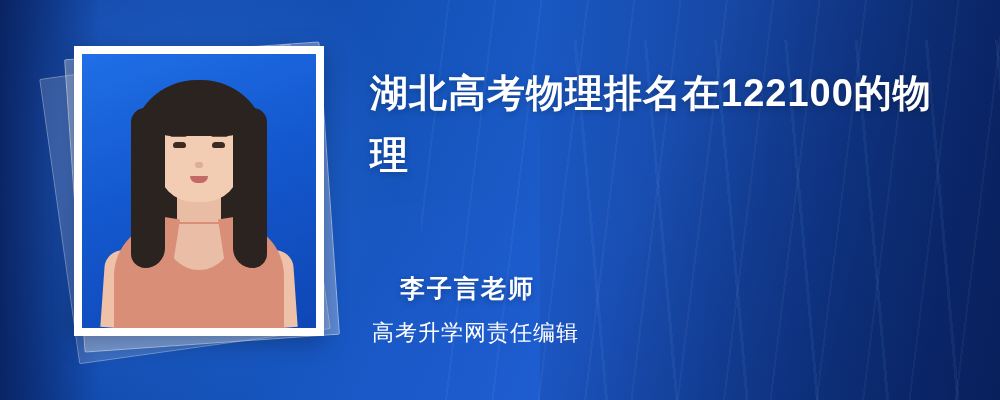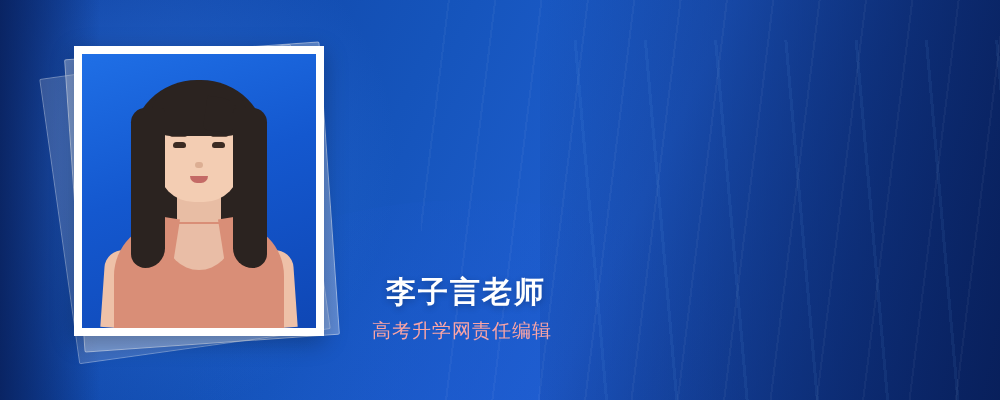--- a/index.html
+++ b/index.html
@@ -275,35 +275,35 @@
     color: #ffffff;
     font-size: 38px;
     line-height: 62px;
     font-weight: bold;
     letter-spacing: 1px;
     text-shadow: 0 2px 6px rgba(0,0,0,0.25);
     font-family: "Liberation Sans", sans-serif;
   }
   .author {
     position: absolute;
-    left: 386px;
+    left: 400px;
     top: 272px;
     color: #ffffff;
-    font-size: 30px;
+    font-size: 25px;
     font-weight: bold;
     letter-spacing: 2px;
     text-shadow: 0 2px 6px rgba(0,0,0,0.25);
     text-align: right;
   }
   .role {
     position: absolute;
     left: 372px;
     top: 318px;
-    color: #fca5a5;
-    font-size: 19px;
+    color: #ffffff;
+    font-size: 22px;
     letter-spacing: 1px;
   }
 </style>
 </head>
 <body>
 
 <div class="banner">
 
   <div class="bg-base"></div>
   <div class="glow-left"></div>
@@ -335,18 +335,19 @@
         <div class="p-mouth"></div>
         <div class="p-fringe"></div>
         <div class="p-fringe2"></div>
         <div class="p-hair-l"></div>
         <div class="p-hair-r"></div>
       </div>
     </div>
   </div>
 
   <div class="text-block">
+    <div class="headline">湖北高考物理排名在122100的物理</div>
   </div>
 
   <div class="author">李子言老师</div>
   <div class="role">高考升学网责任编辑</div>
 
 </div>
 
 </body></html>

